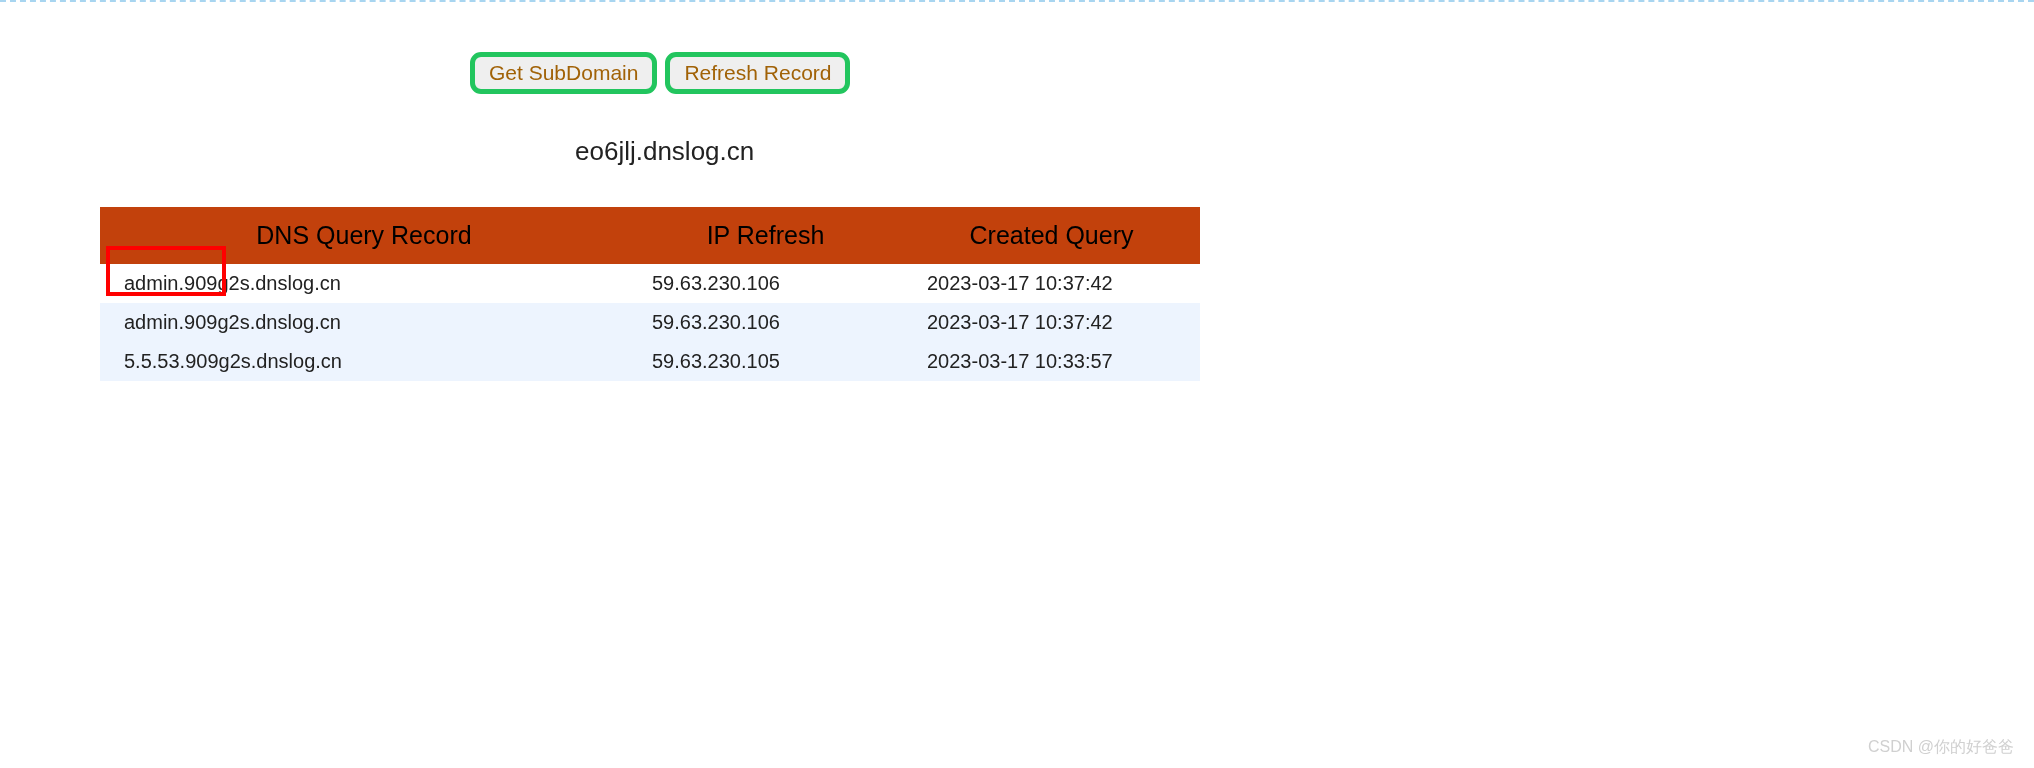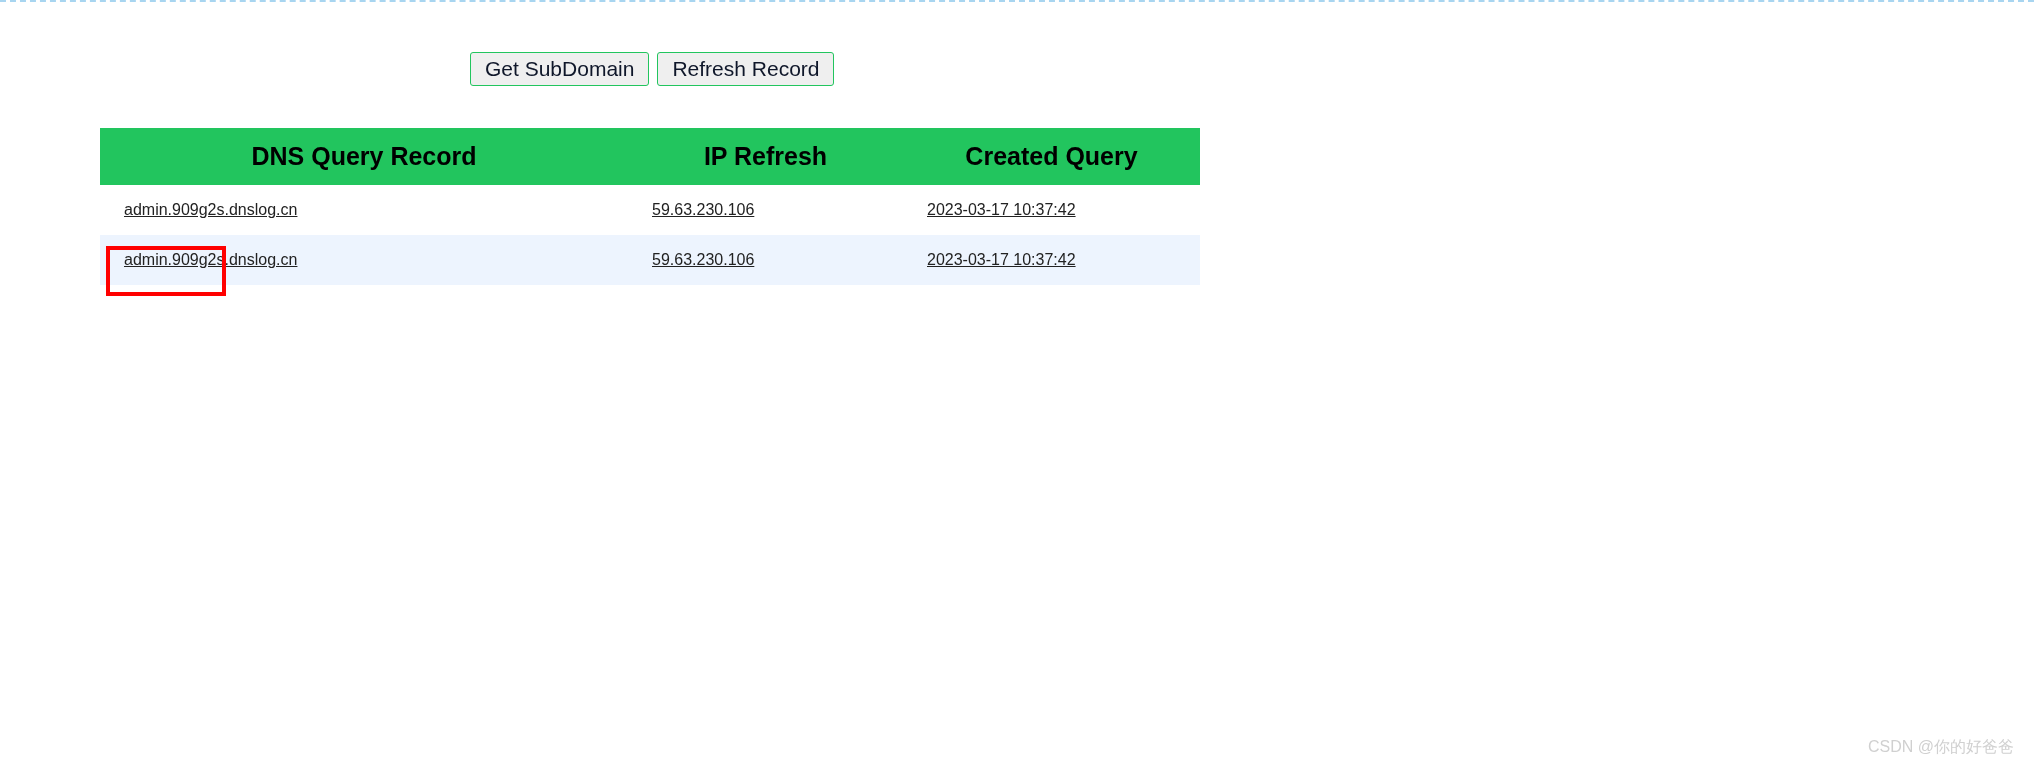--- a/index.html
+++ b/index.html
@@ -27,51 +27,50 @@
       margin-left: 370px;
       display: flex;
       gap: 8px;
       margin-bottom: 42px;
     }
     button {
       font-family: Arial, sans-serif;
       font-size: 21px;
       padding: 4px 14px;
       background: #efefef;
-      border: 1px solid #22c55e;
-      border-radius: 3px;
+      border: 5px solid #22c55e;
+      border-radius: 11px;
       cursor: pointer;
-      color: #0f172a;
+      color: #a16207;
     }
     .subdomain-label {
       margin-left: 475px;
       font-size: 26px;
       color: #222;
       margin-bottom: 40px;
     }
     .records-table {
       width: 1100px;
       border-collapse: collapse;
       font-size: 24px;
     }
     .records-table thead th {
-      background: #22c55e;
+      background: #c2410c;
       color: #000;
-      font-weight: bold;
+      font-weight: normal;
       padding: 14px 10px;
       text-align: center;
       font-size: 25px;
     }
     .records-table tbody td {
-      padding: 16px 24px;
+      padding: 8px 24px;
       text-align: left;
       background: #edf4fe;
       color: #222;
-      font-size: 16px;
-      text-decoration: underline;
+      font-size: 20px;
     }
     .records-table tbody tr:nth-child(1) td {
       background: #ffffff;
     }
     .records-table tbody tr:nth-child(2) td {
       background: #edf4fe;
     }
     .records-table tbody tr:nth-child(3) td {
       background: #edf4fe;
     }
@@ -109,40 +108,46 @@
 
 <div class="top-border"></div>
 
 <div class="content-wrapper">
 
   <div class="button-row">
     <button>Get SubDomain</button>
     <button>Refresh Record</button>
   </div>
 
+  <div class="subdomain-label">eo6jlj.dnslog.cn</div>
 
   <table class="records-table">
     <thead>
       <tr>
         <th>DNS Query Record</th>
         <th>IP Refresh</th>
         <th>Created Query</th>
       </tr>
     </thead>
     <tbody>
       <tr>
         <td>admin.909g2s.dnslog.cn</td>
         <td>59.63.230.106</td>
         <td>2023-03-17 10:37:42</td>
       </tr>
       <tr>
         <td>admin.909g2s.dnslog.cn</td>
         <td>59.63.230.106</td>
         <td>2023-03-17 10:37:42</td>
       </tr>
+      <tr>
+        <td>5.5.53.909g2s.dnslog.cn</td>
+        <td>59.63.230.105</td>
+        <td>2023-03-17 10:33:57</td>
+      </tr>
     </tbody>
   </table>
 
 </div>
 
 <div class="highlight-box"></div>
 
 <div class="watermark">CSDN @你的好爸爸</div>
 
 </body></html>

